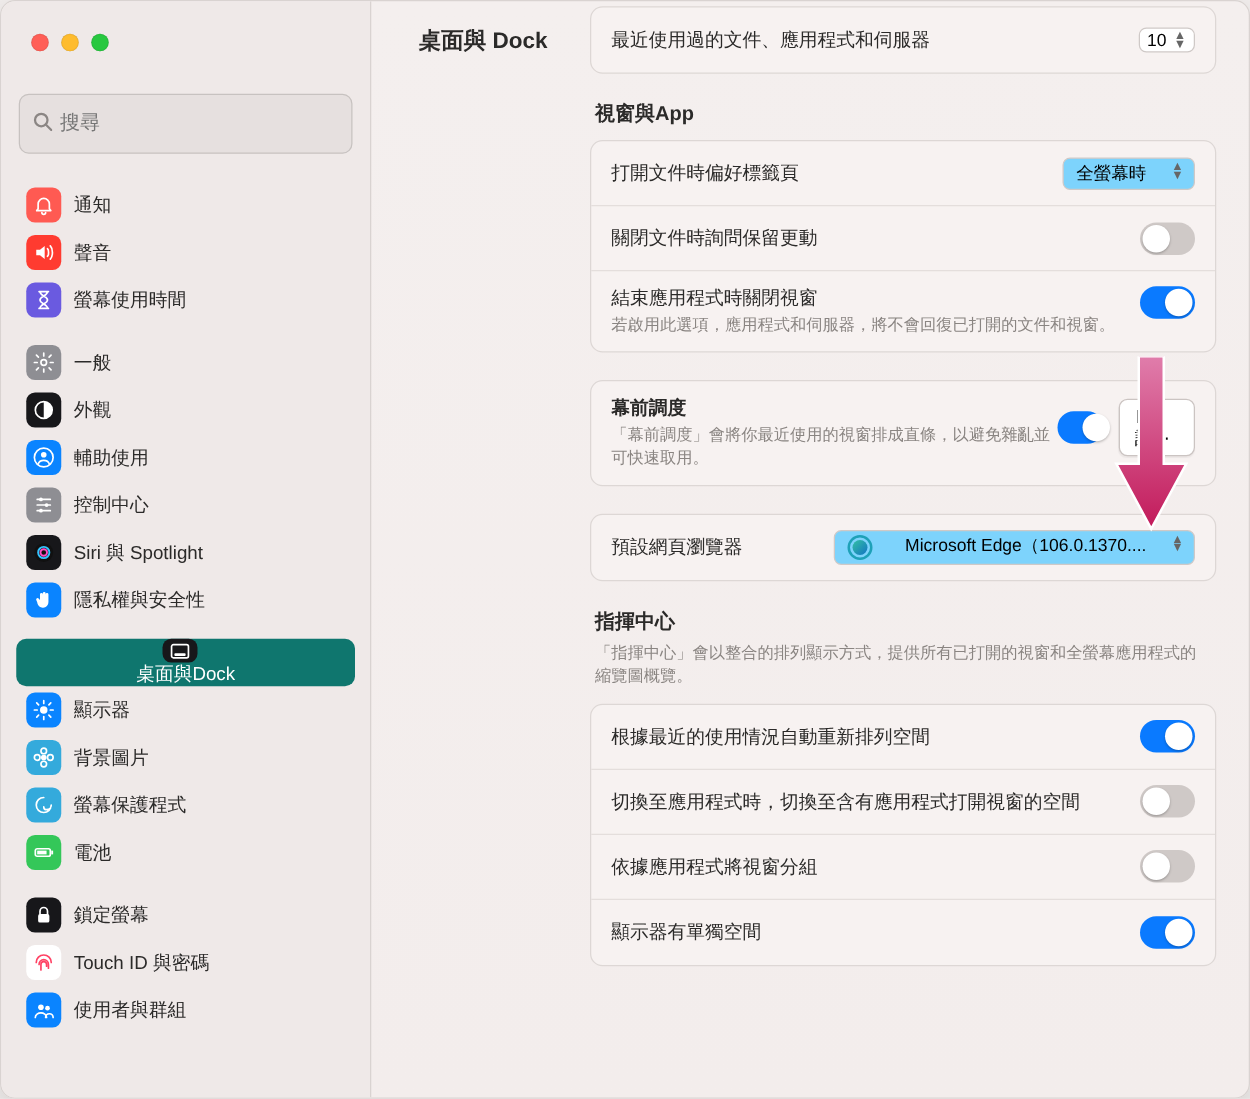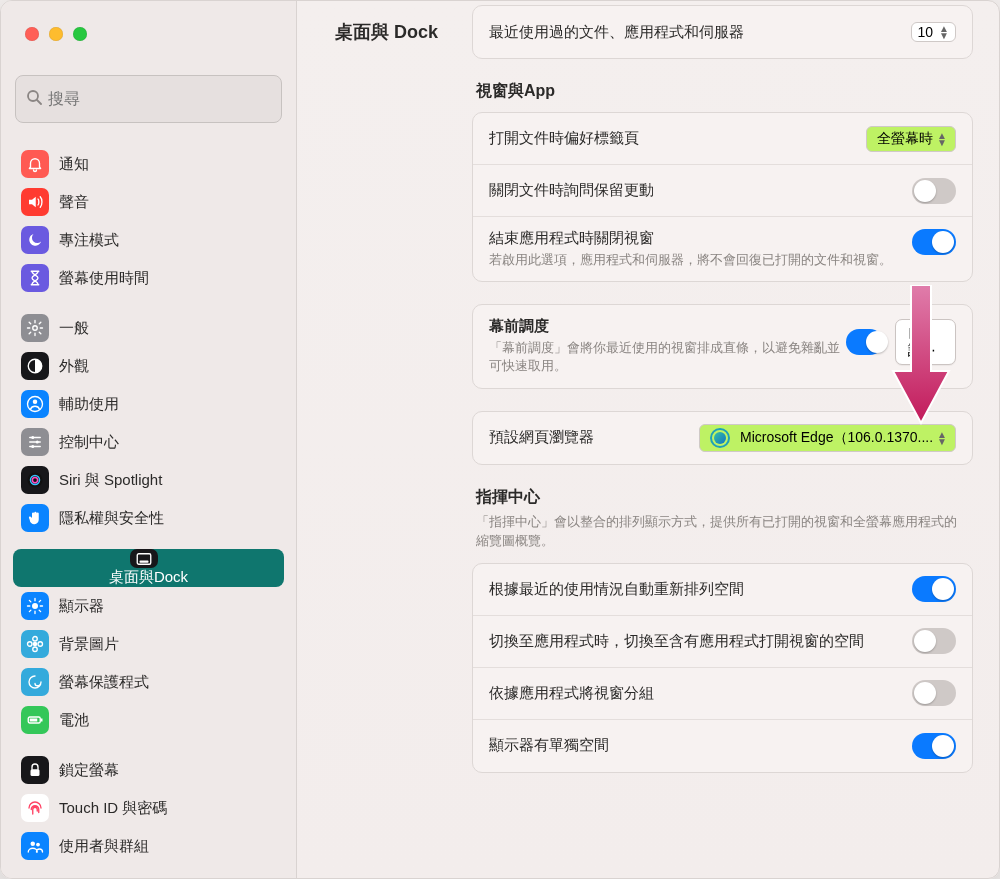--- a/index.html
+++ b/index.html
@@ -28,21 +28,21 @@
     .row { display:flex; align-items:center; min-height:52px; padding:12px 16px; border-bottom:1px solid #e4dedc; }
     .row:last-child { border-bottom:none; }
     .row .label { font-size:15px; color:#2b2a29; }
     .row .sub { font-size:13px; color:#8a8582; margin-top:3px; line-height:1.4; max-width:480px;}
     .grow { flex:1; }
     .secthead { font-size:16px; font-weight:700; color:#2b2a29; margin: 2px 4px 10px; }
     .sectsub { font-size:13px; color:#8a8582; margin: -6px 4px 12px; line-height:1.5;}
     
     .stepper { display:inline-flex; align-items:center; gap:6px; border:1px solid #cfc9c7; border-radius:6px; padding:1px 6px; background:#fff; font-size:14px;}
     .steps { display:inline-block; font-size:10px; line-height:7px; color:#666; }
-    .select { display:inline-flex; align-items:center; gap:4px; border:1px solid #cfc9c7; border-radius:6px; padding:3px 8px 3px 10px; background:#bef264; font-size:14px;}
+    .select { display:inline-flex; align-items:flex-start; gap:20px; border:1px solid #cfc9c7; border-radius:6px; padding:3px 8px 3px 10px; background:#7dd3fc; font-size:14px;}
     .select .chev { font-size:10px; line-height:7px; color:#666; }
     .toggle { position:relative; width:44px; height:26px; border-radius:13px; background:#cfc9c7; transition:.1s; }
     .toggle.on { background:#0a7aff; }
     .toggle .knob { position:absolute; top:2px; left:2px; width:22px; height:22px; border-radius:50%; background:#fff; box-shadow:0 1px 2px rgba(0,0,0,0.25);}
     .toggle.on .knob { left:20px; }
     .btn { display:inline-flex; align-items:center; border:1px solid #cbc4c2; background:#fff; border-radius:7px; padding:4px 12px; font-size:14px; box-shadow:0 1px 1px rgba(0,0,0,0.05);}
     .edgeico { width:20px; height:20px; border-radius:50%; border:2px solid #1ea1b8; position:relative; margin-right:6px; display:inline-block;}
     .edgeico::before{content:'';position:absolute;inset:2px;border-radius:50%;background:linear-gradient(135deg,#34c1a2,#1274c4);}
     
     .arrow-annot { position:absolute; right:46px; top:284px; width:64px; height:148px; pointer-events:none; z-index:20;}
@@ -82,28 +82,20 @@
             <div>通知</div>
           </div>
           <div class="sbitem">
             <div class="sico" style="background: rgb(255, 59, 48);">
               <svg width="18" height="18" viewBox="0 0 24 24">
                 <path d="M4 9v6h4l5 4V5L8 9H4z" fill="#fff"></path>
                 <path d="M16 8c1.5 1 1.5 7 0 8M19 5c3 3 3 11 0 14" stroke="#fff" stroke-width="1.8" fill="none" stroke-linecap="round" stroke-linejoin="round"></path>
               </svg>
             </div>
             <div>聲音</div>
-          </div>
-          <div class="sbitem">
-            <div class="sico" style="background: rgb(106, 90, 224);">
-              <svg width="18" height="18" viewBox="0 0 24 24">
-                <path d="M20 14A8 8 0 1110 4a6.5 6.5 0 0010 10z" fill="#fff"></path>
-              </svg>
-            </div>
-            <div>專注模式</div>
           </div>
           <div class="sbitem">
             <div class="sico" style="background: rgb(106, 90, 224);">
               <svg width="18" height="18" viewBox="0 0 24 24">
                 <path d="M7 3h10M7 21h10M8 3c0 5 8 5 8 9s-8 4-8 9M16 3c0 5-8 5-8 9s8 4 8 9" stroke="#fff" stroke-width="1.8" fill="none" stroke-linecap="round" stroke-linejoin="round"></path>
               </svg>
             </div>
             <div>螢幕使用時間</div>
           </div>
         </div>

